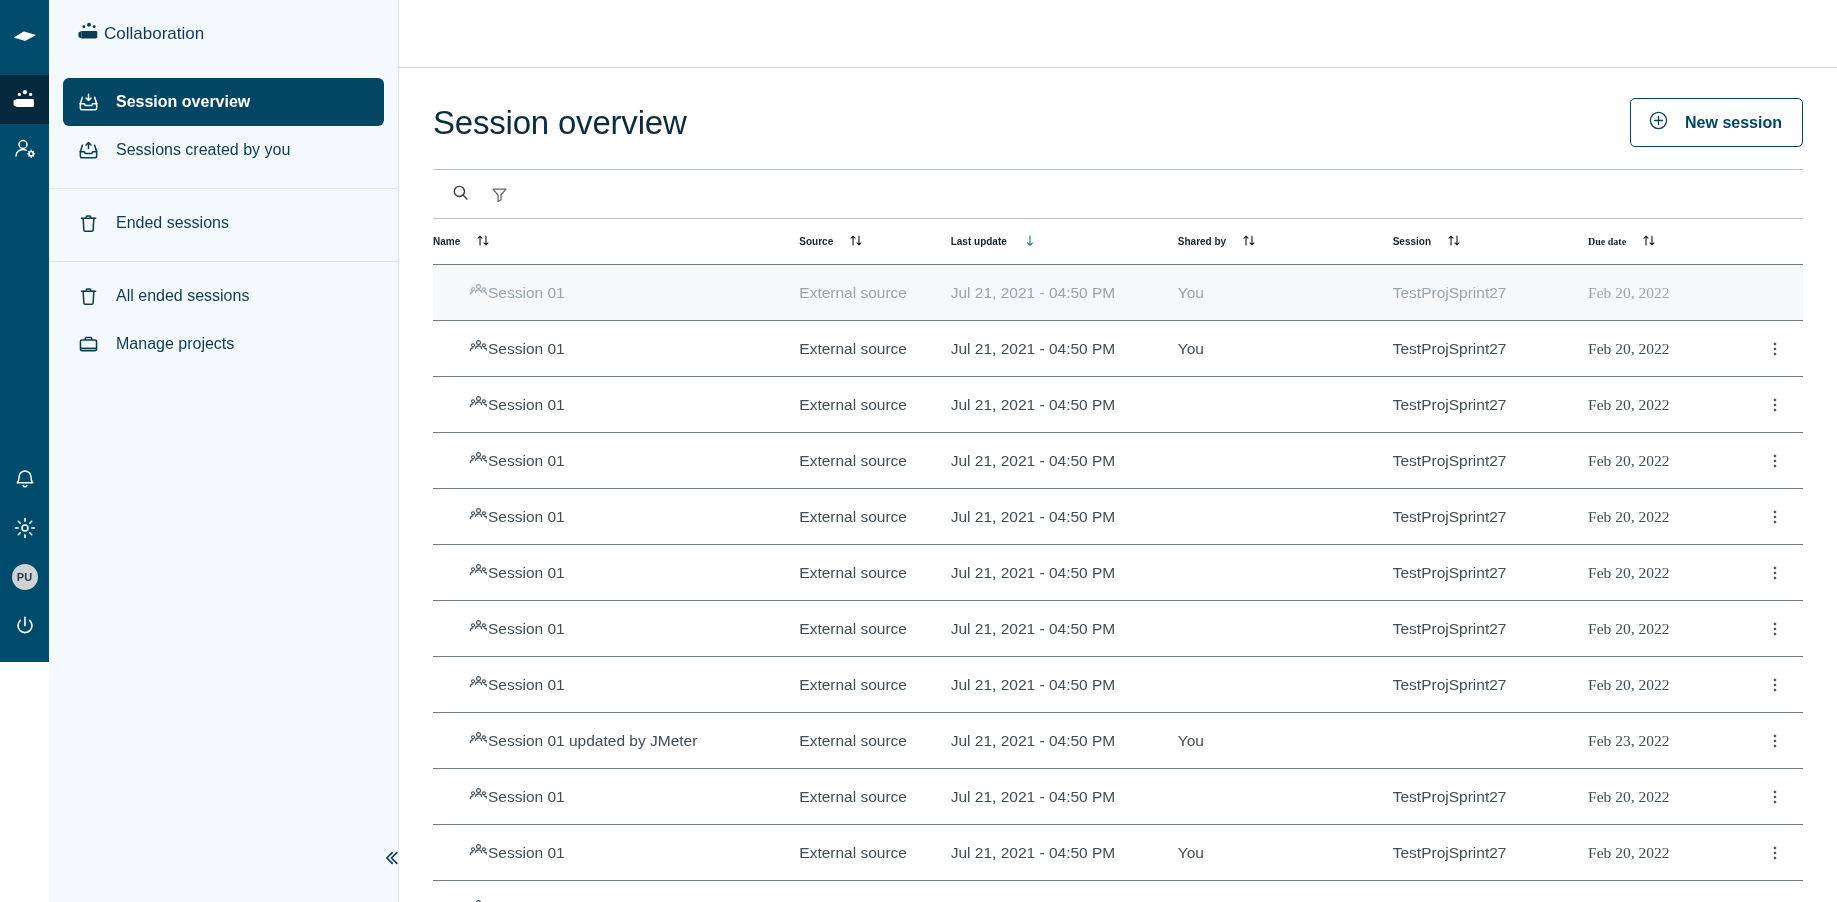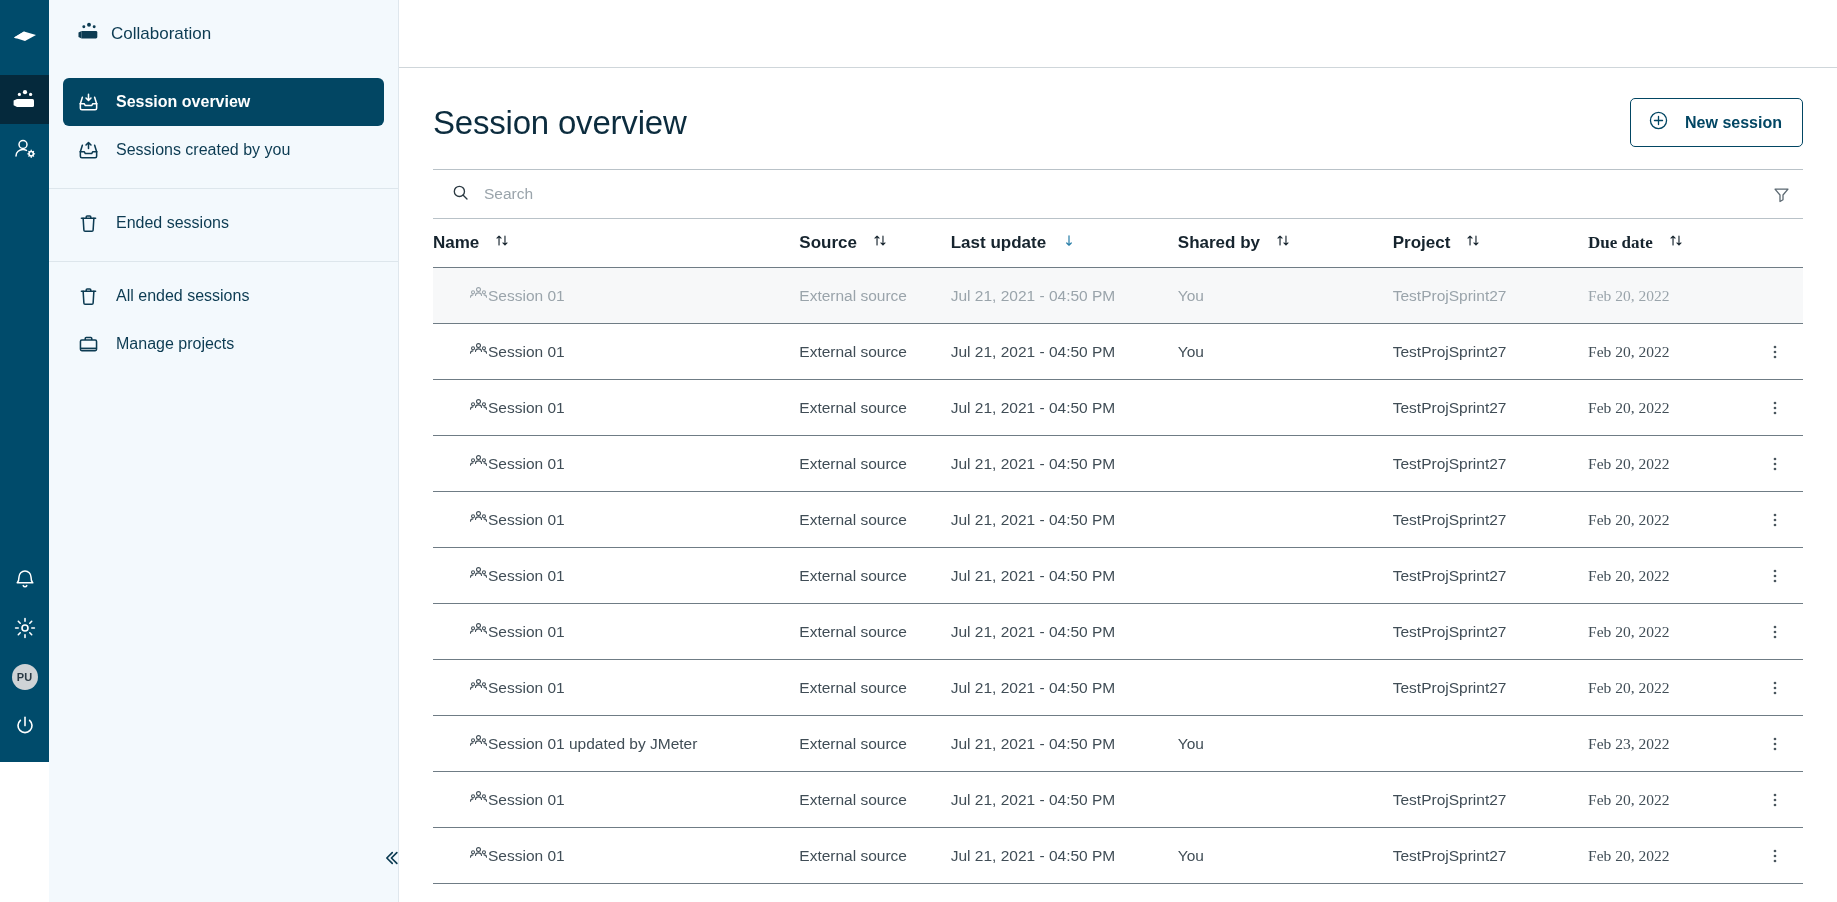--- a/index.html
+++ b/index.html
@@ -6,21 +6,21 @@
   html, body {
     width: 1837px; height: 902px;
     font-family: "Liberation Sans", sans-serif;
     background: #ffffff;
     overflow: hidden;
   }
   .app { display: flex; width: 1837px; height: 902px; position: relative; }
 
   
   .rail {
-    width: 49px; flex: 0 0 49px; height: 762px;
+    width: 49px; flex: 0 0 49px; height: 662px;
     background: #004b6b;
     display: flex; flex-direction: column; align-items: center;
     position: relative; z-index: 5;
   }
   .rail-item {
     width: 49px; height: 49px;
     display: flex; align-items: center; justify-content: center;
     cursor: pointer;
   }
   .rail-logo { margin-top: 12px; margin-bottom: 14px; }
@@ -37,21 +37,21 @@
   
   .sidebar {
     width: 350px; flex: 0 0 350px; height: 902px;
     background: #f3f9fd;
     border-right: 1px solid #dfe7ed;
     display: flex; flex-direction: column;
     position: relative;
   }
   .side-head {
     height: 68px; display: flex; align-items: center;
-    padding: 0 0 0 28px; gap: 10px;
+    padding: 0 0 0 28px; gap: 3px;
   }
   .side-head .label {
     font-size: 17px; color: #0c3b52; font-weight: 400;
   }
   .side-group { padding: 10px 14px 14px 14px; }
   .side-group + .side-group { border-top: 1px solid #dde6ec; }
   .side-item {
     display: flex; align-items: center; gap: 16px;
     height: 48px; padding: 0 14px; border-radius: 6px;
     color: #0c3b52; cursor: pointer;
@@ -102,21 +102,21 @@
     font-size: 15.5px; color: #3a4750; flex: 1 1 auto;
     font-family: inherit;
   }
   .search-row .search-input::placeholder { color: #9aa4ab; }
   .filter-btn { padding: 6px; cursor: pointer; display: flex; }
 
   
   .table-wrap { flex: 1 1 auto; min-height: 0; display: flex; flex-direction: column; }
   table.grid { width: 100%; border-collapse: collapse; table-layout: fixed; }
   table.grid th {
-    text-align: left; font-size: 17px; font-weight: 700; color: #16242e;
+    text-align: left; font-size: 10px; font-weight: 700; color: #16242e;
     padding: 14px 0 14px 0; border-bottom: 1px solid #6f7c85;
     white-space: nowrap;
   }
   th .th-inner { display: flex; align-items: center; gap: 16px; }
   td {
     font-size: 15.5px; color: #404d56; padding: 16px 0;
     border-bottom: 1px solid #6f7c85;
     white-space: nowrap; overflow: hidden; text-overflow: ellipsis;
   }
   tr.muted td { color: #9aa4ab; background: #f7f8f9; border-bottom-color: #6f7c85; }
@@ -295,21 +295,20 @@
         </button>
       </div>
 
       <div class="search-row">
         <span>
           <svg width="19" height="19" viewBox="0 0 24 24" fill="none" stroke="#2b3942" stroke-width="1.7" stroke-linecap="round">
             <circle cx="10.6" cy="10.6" r="6.4"></circle>
             <path d="M15.4 15.4 20.2 20.2"></path>
           </svg>
         </span>
-        <input class="search-input" type="text" placeholder="Search" style="">
         <span class="filter-btn">
           <svg width="19" height="19" viewBox="0 0 24 24" fill="none" stroke="#5b6871" stroke-width="1.6" stroke-linejoin="round">
             <path d="M3.8 5.2h16.4l-6.3 7.4v6l-3.8 2.2v-8.2z"></path>
           </svg>
         </span>
       </div>
 
       <div class="table-wrap">
         <table class="grid">
           <colgroup>
@@ -361,21 +360,21 @@
                   <span>
                     <svg width="14" height="15" viewBox="0 0 16 16" fill="none" stroke="#16242e" stroke-width="1.3" stroke-linecap="round" stroke-linejoin="round">
                       <path d="M4.6 13V3M2.3 5.3 4.6 3l2.3 2.3"></path>
                       <path d="M11.4 3v10M9.1 10.7l2.3 2.3 2.3-2.3"></path>
                     </svg>
                   </span>
                 </div>
               </th>
               <th class="c-project">
                 <div class="th-inner">
-                  <span>Project</span>
+                  <span>Session</span>
                   <span>
                     <svg width="14" height="15" viewBox="0 0 16 16" fill="none" stroke="#16242e" stroke-width="1.3" stroke-linecap="round" stroke-linejoin="round">
                       <path d="M4.6 13V3M2.3 5.3 4.6 3l2.3 2.3"></path>
                       <path d="M11.4 3v10M9.1 10.7l2.3 2.3 2.3-2.3"></path>
                     </svg>
                   </span>
                 </div>
               </th>
               <th class="c-due">
                 <div class="th-inner">

